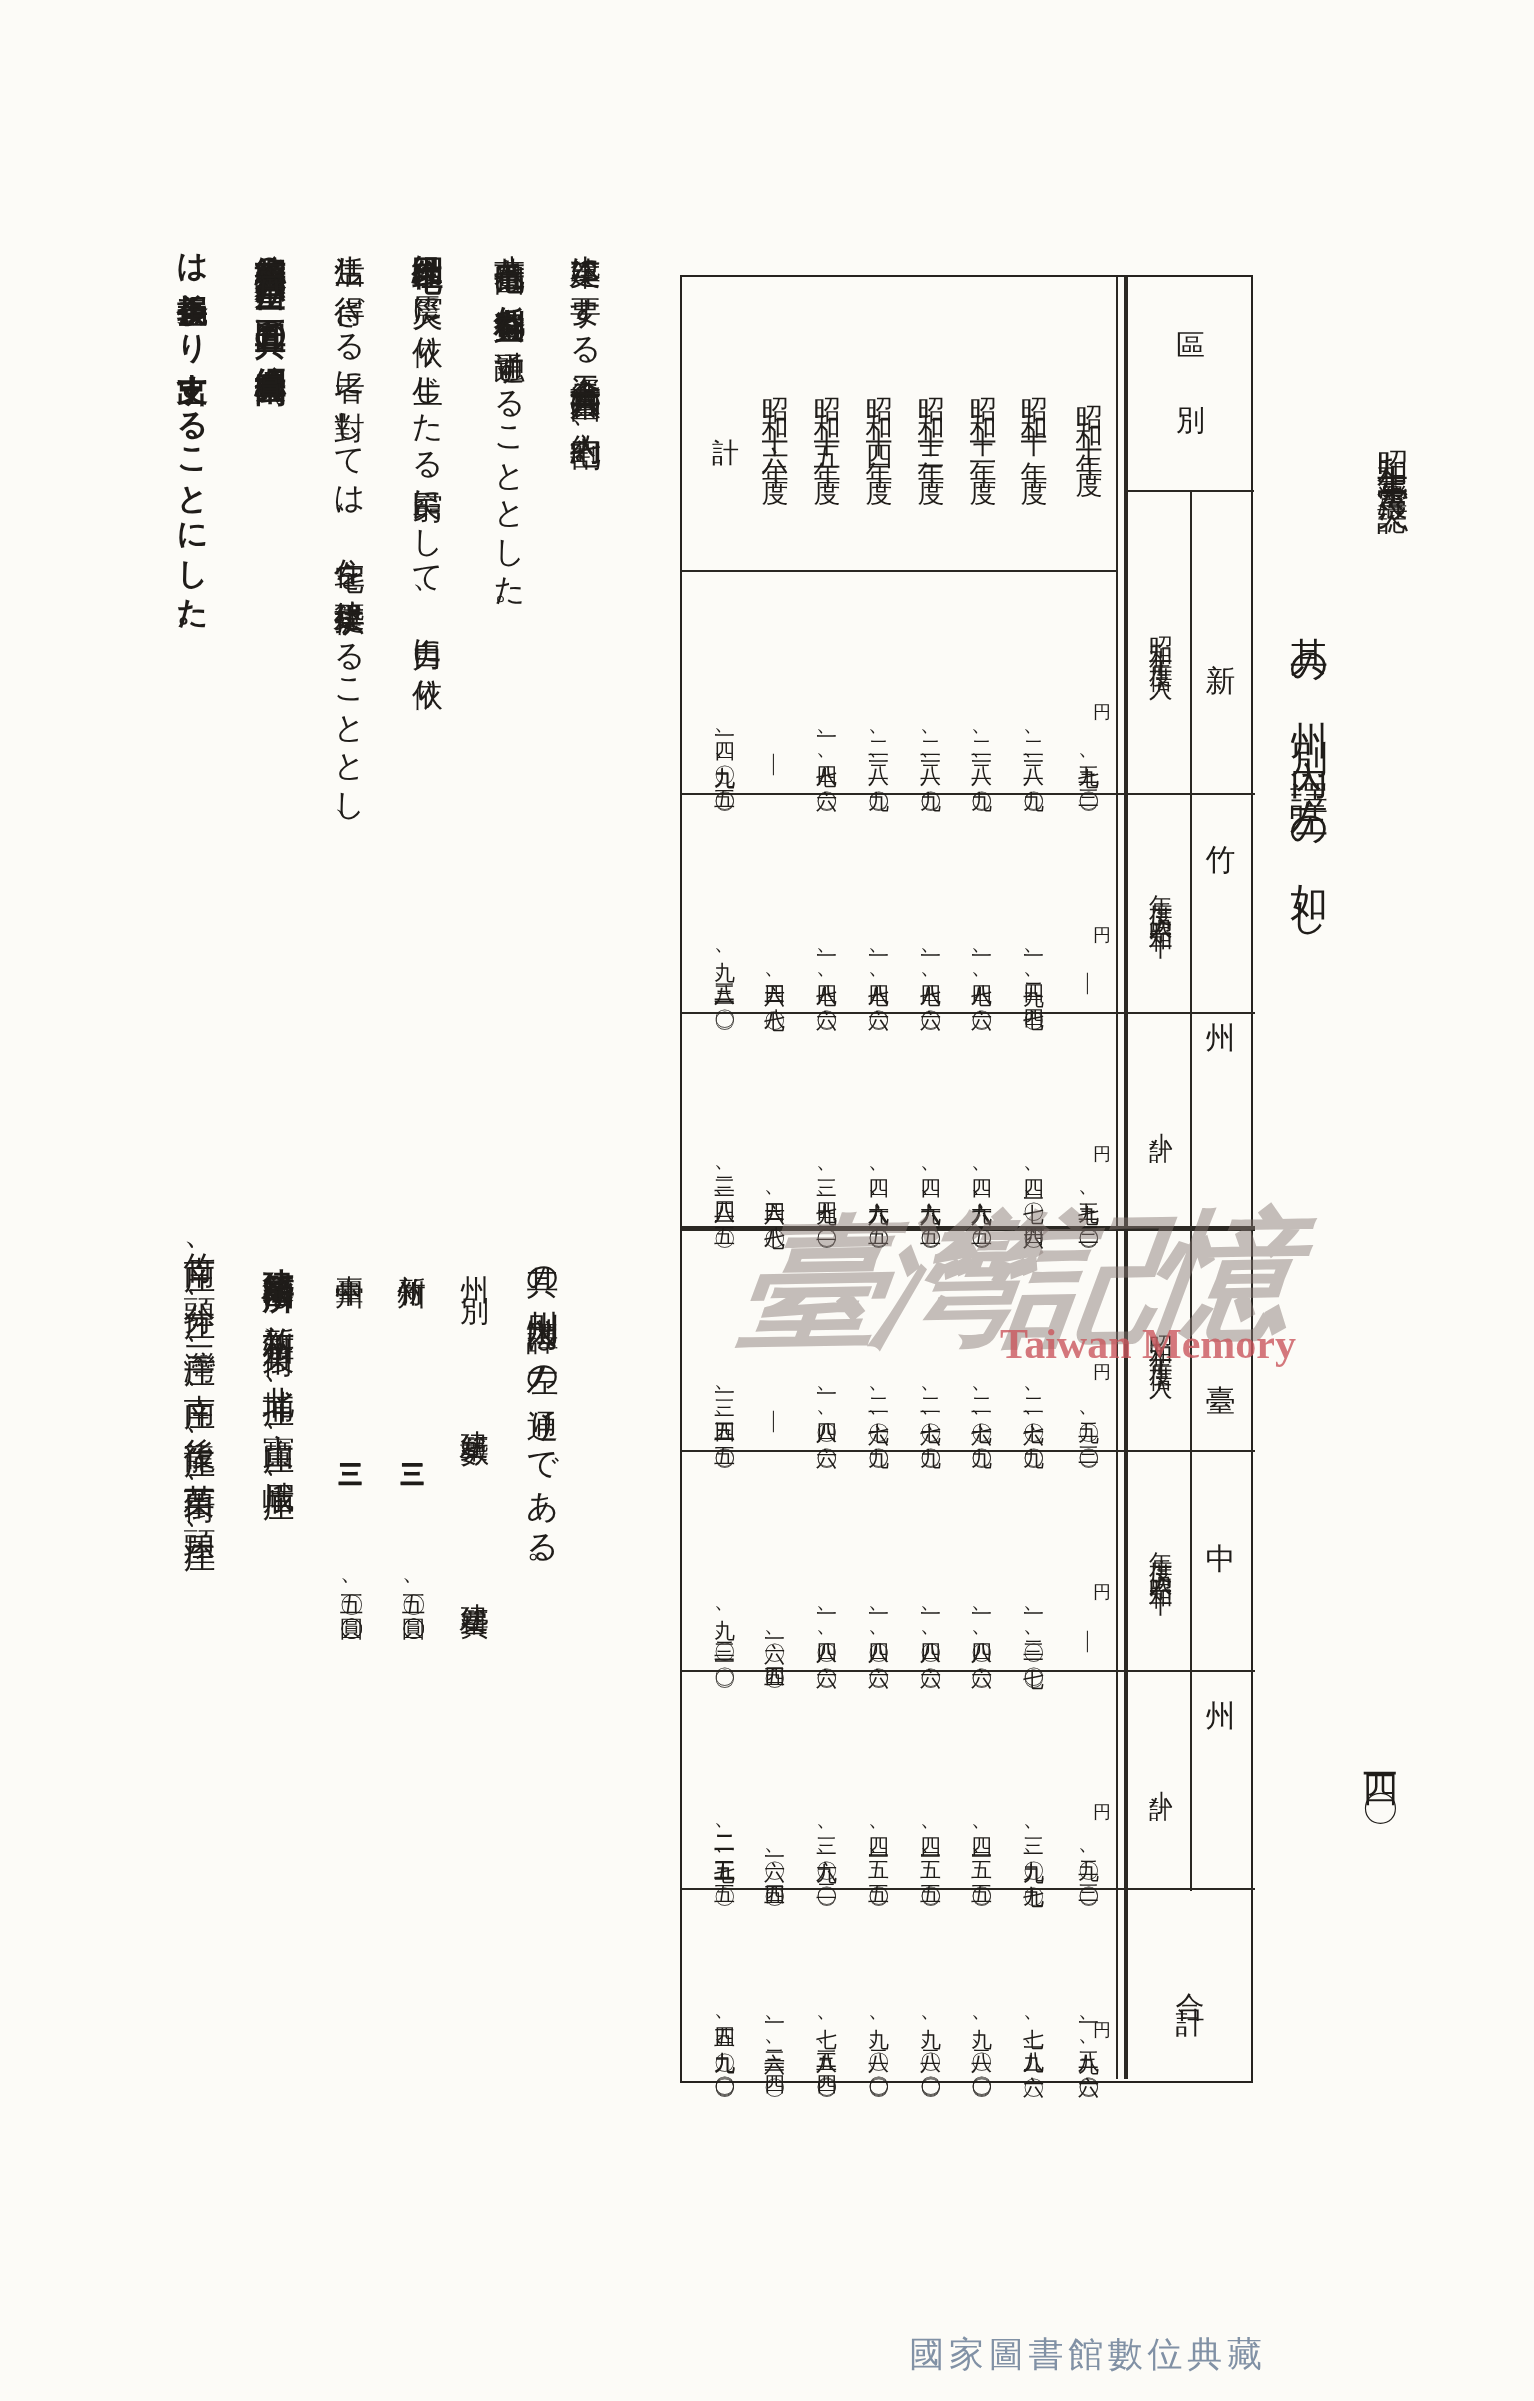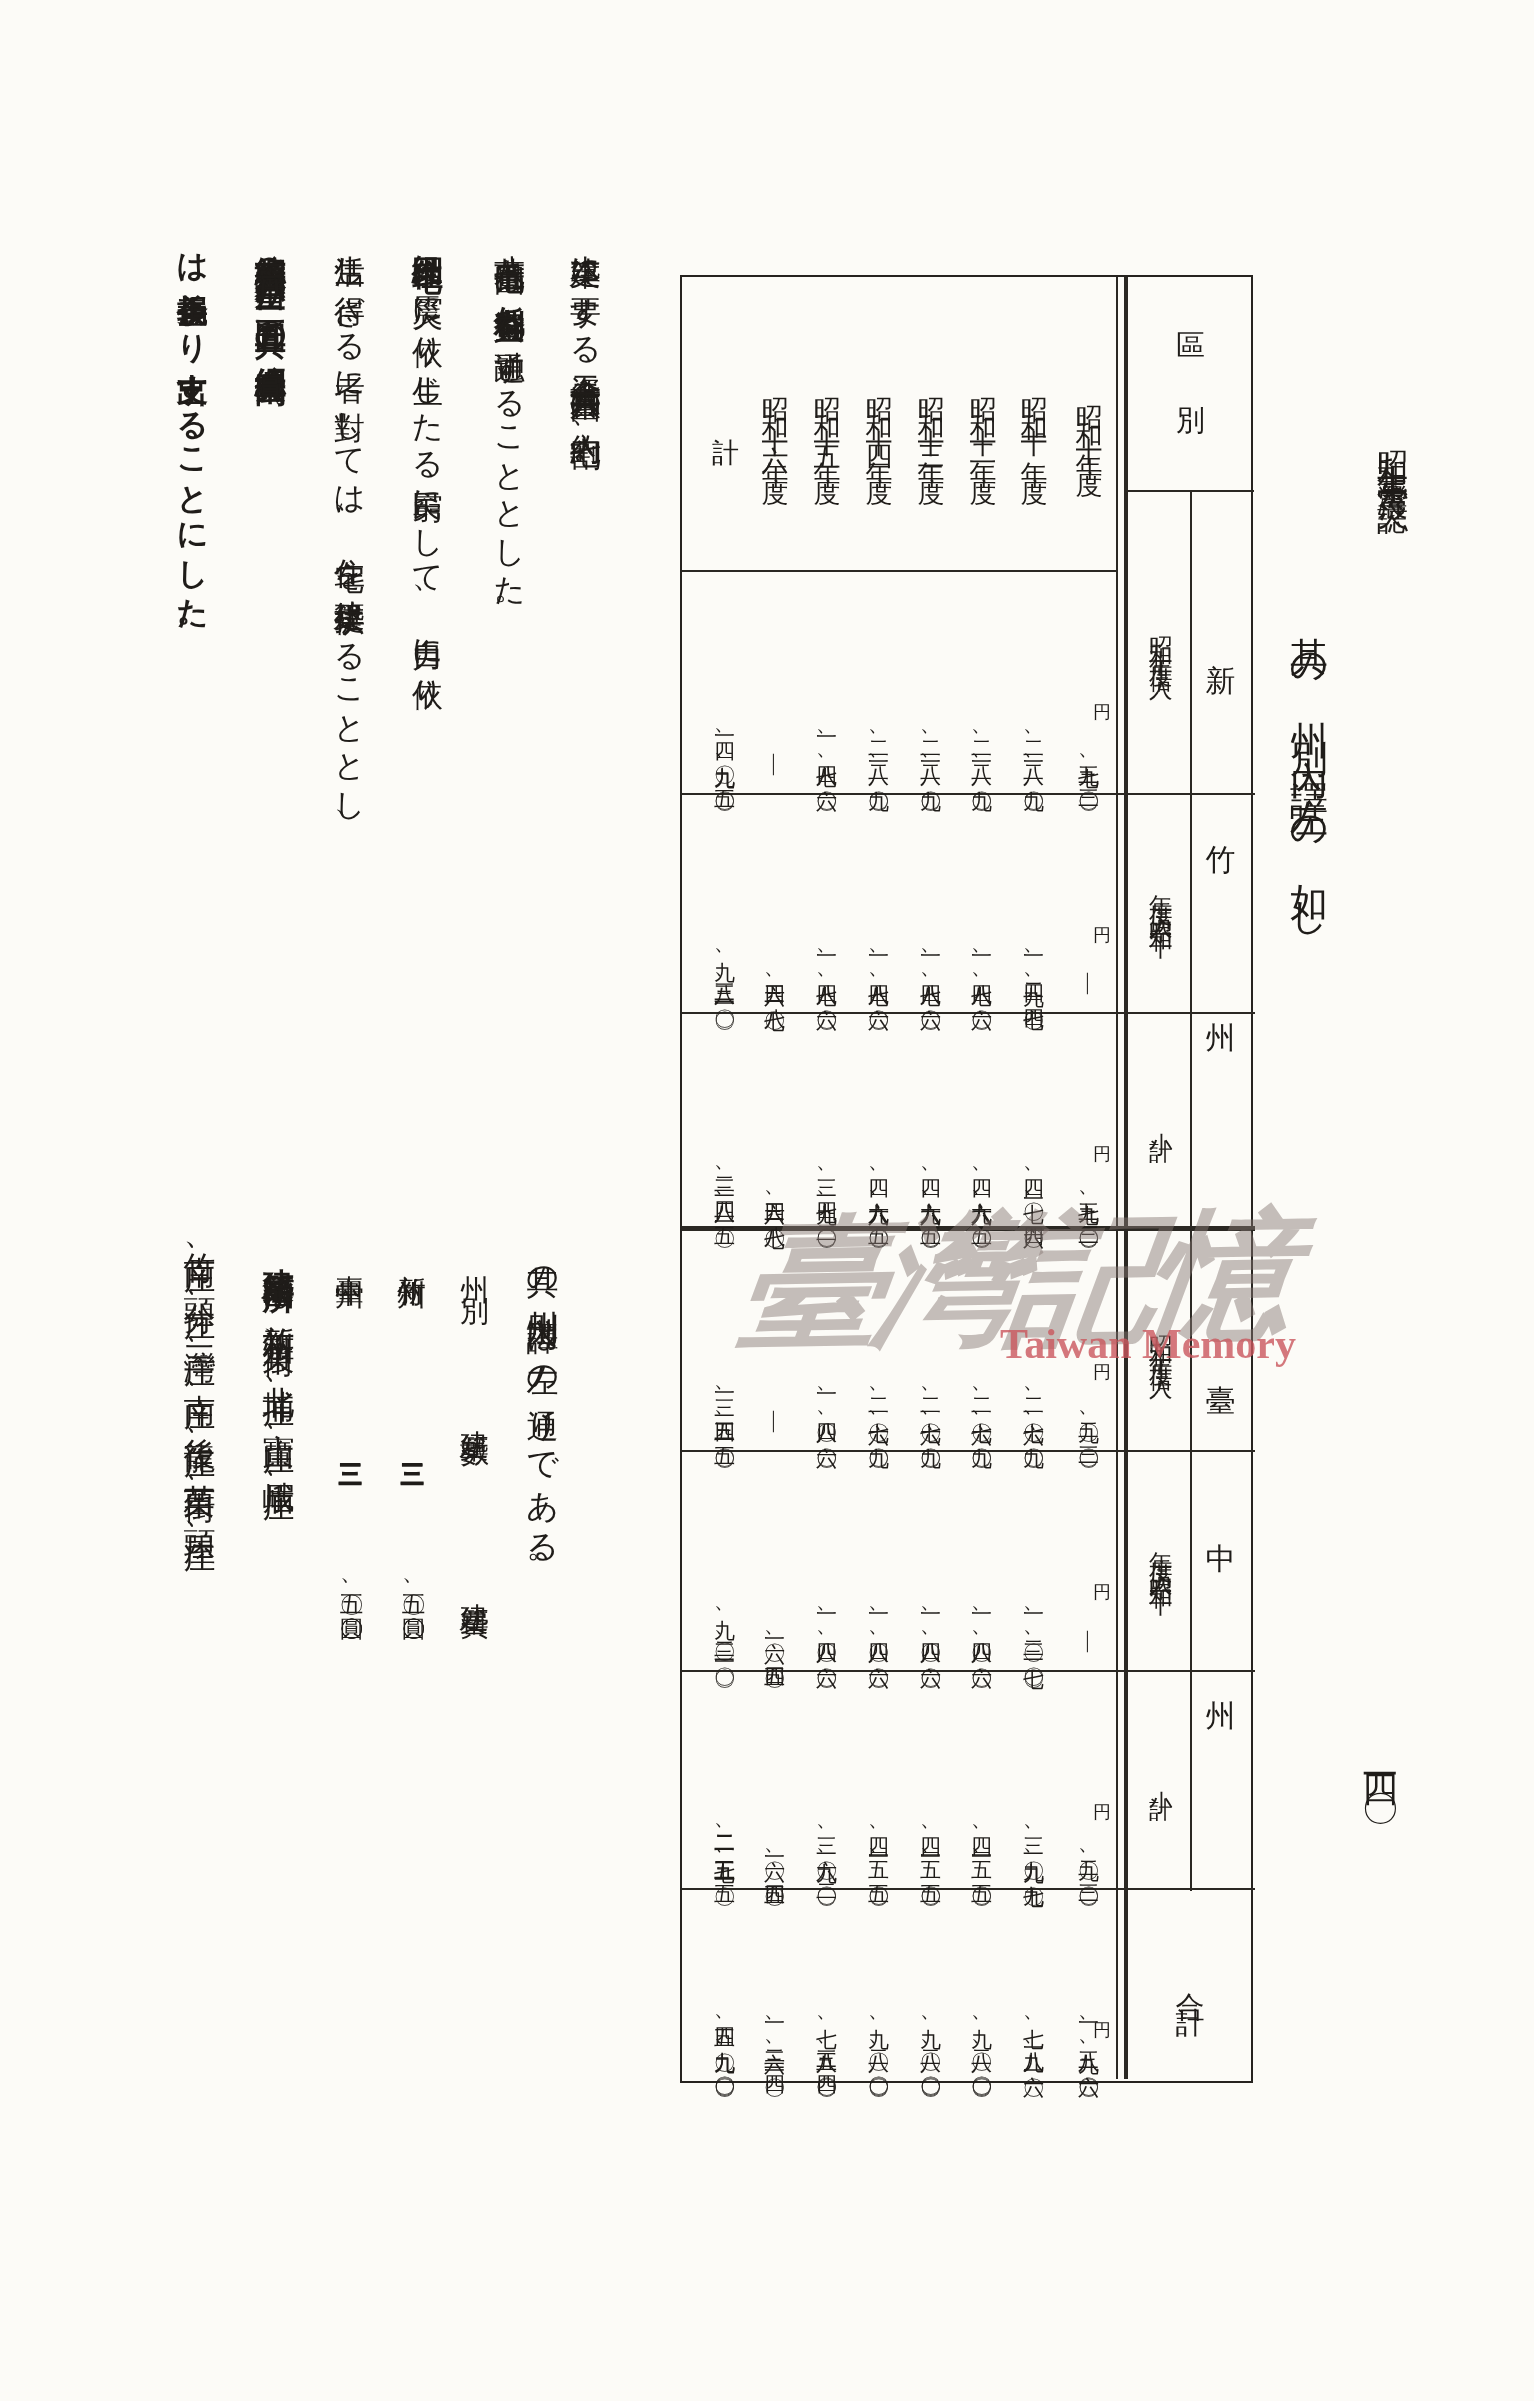--- a/index.html
+++ b/index.html
@@ -190,14 +190,15 @@
     <div class="bt-cell" style="left:338px;top:1444px;font-size:25.4px;letter-spacing:0.9px;">三三三</div>
     <div class="bt-cell" style="left:339px;top:1576px;font-size:23.5px;">五〇、〇〇〇圓</div>
   </div>
 
   <div class="vcol" style="left:263px;top:1243px;height:885px;font-size:32px;letter-spacing:3.8px;" id="sitesCol"><span class="b">建築箇所</span><span>は新竹州下竹東街、北埔庄、寶山庄、峨眉庄、</span></div>
   <div class="vcol" style="left:184px;top:1227px;height:895px;font-size:32px;letter-spacing:3.8px;">竹南庄、頭分庄、三灣庄、南庄、後龍庄、苗栗街、頭屋庄、</div>
 
   <div class="wm-k">臺灣記憶</div>
   <div class="wm-l">Taiwan Memory</div>
 
+  <div class="footer">國家圖書館數位典藏</div>
 </div>
 
 
 </body></html>

